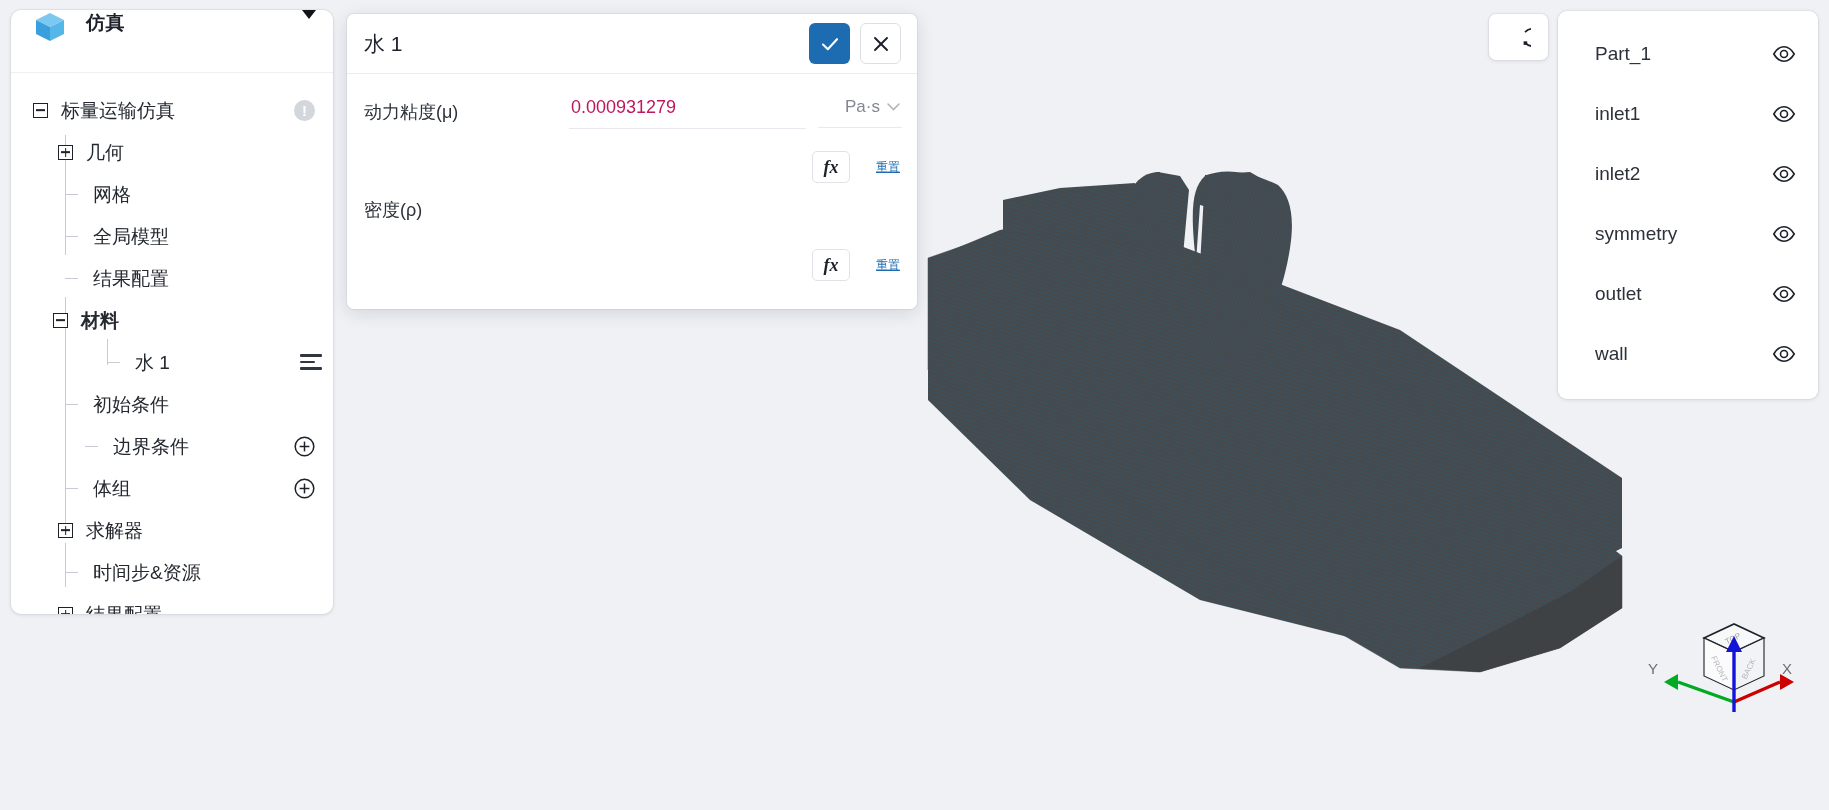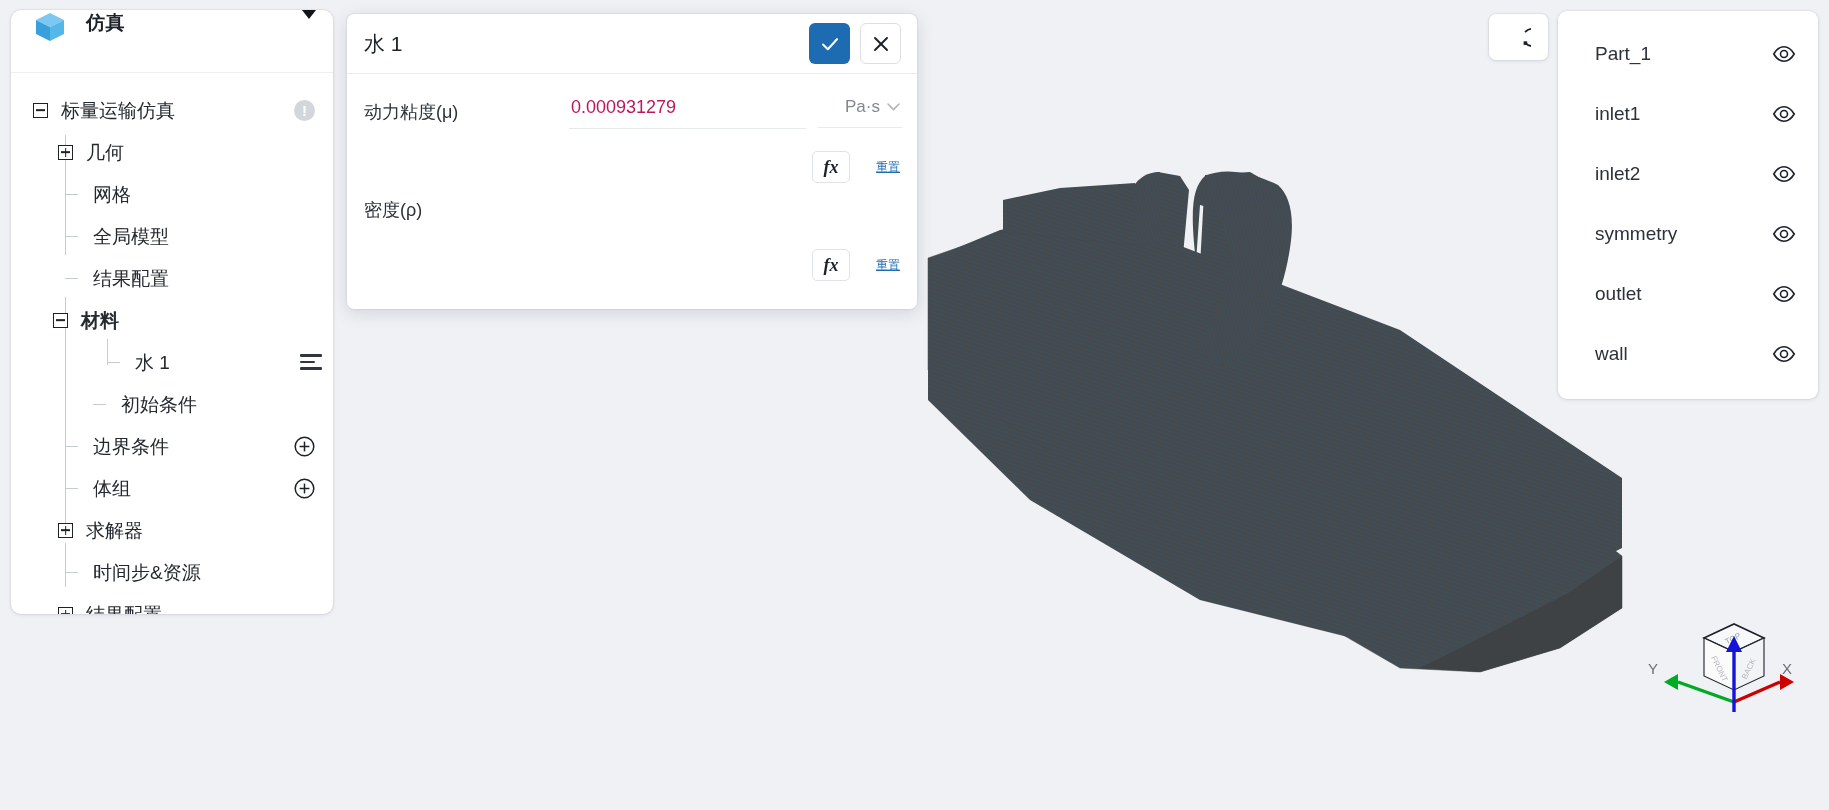--- a/index.html
+++ b/index.html
@@ -390,28 +390,28 @@
         <span class="tick elbow"></span>
         <span class="gap"></span>
         <span class="label">水 1</span>
         <span class="ham-icon">
             <i></i>
             <i></i>
             <i></i>
           </span>
       </div>
 
-      <div class="node" style="padding-left:82px;">
+      <div class="node" style="padding-left:54px;">
         <div class="row-bg"></div>
         <span class="tick"></span>
         <span class="gap"></span>
         <span class="label">初始条件</span>
       </div>
 
-      <div class="node" style="padding-left:54px;">
+      <div class="node" style="padding-left:74px;">
         <div class="row-bg"></div>
         <span class="tick"></span>
         <span class="gap"></span>
         <span class="label">边界条件</span>
         <svg class="plus-circle" viewBox="0 0 21 21">
           <circle cx="10.5" cy="10.5" r="9.3" fill="none" stroke="#1d2129" stroke-width="1.5"></circle>
           <line x1="10.5" y1="5.6" x2="10.5" y2="15.4" stroke="#1d2129" stroke-width="1.5"></line>
           <line x1="5.6" y1="10.5" x2="15.4" y2="10.5" stroke="#1d2129" stroke-width="1.5"></line>
         </svg>
       </div>

